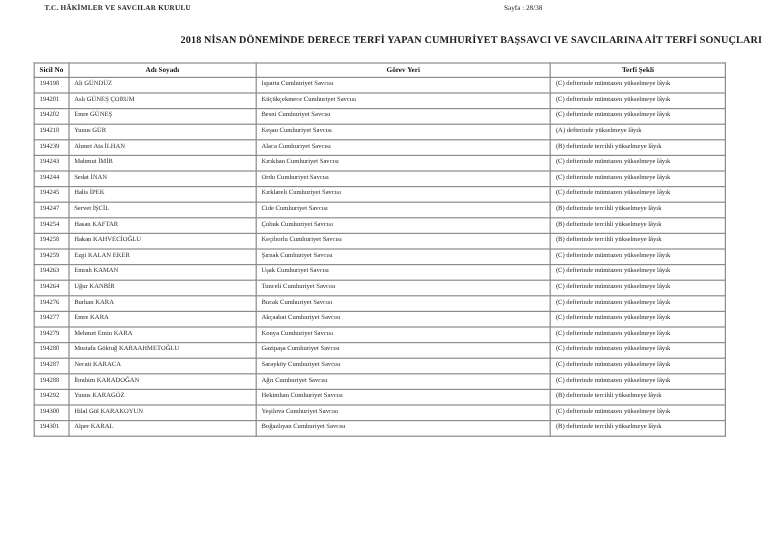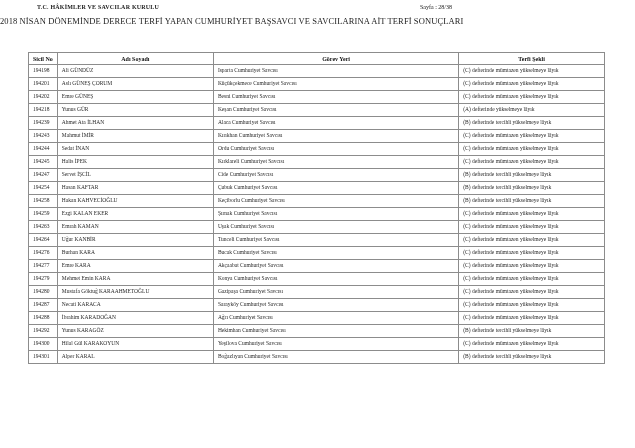--- a/index.html
+++ b/index.html
@@ -24,24 +24,24 @@
   .page-number {
     position: absolute;
     left: 420px;
     top: 4px;
     font-size: 6px;
   }
   .doc-title {
     position: absolute;
     left: 0;
     right: 0;
-    top: 16px;
-    text-align: left;
+    top: 28px;
+    text-align: right;
     font-size: 8.5px;
-    font-weight: normal;
+    font-weight: bold;
     letter-spacing: 0.1px;
   }
   table.results {
     position: absolute;
     left: 28px;
     top: 52px;
     width: 577px;
     border-collapse: collapse;
     table-layout: fixed;
     font-size: 5.5px;

